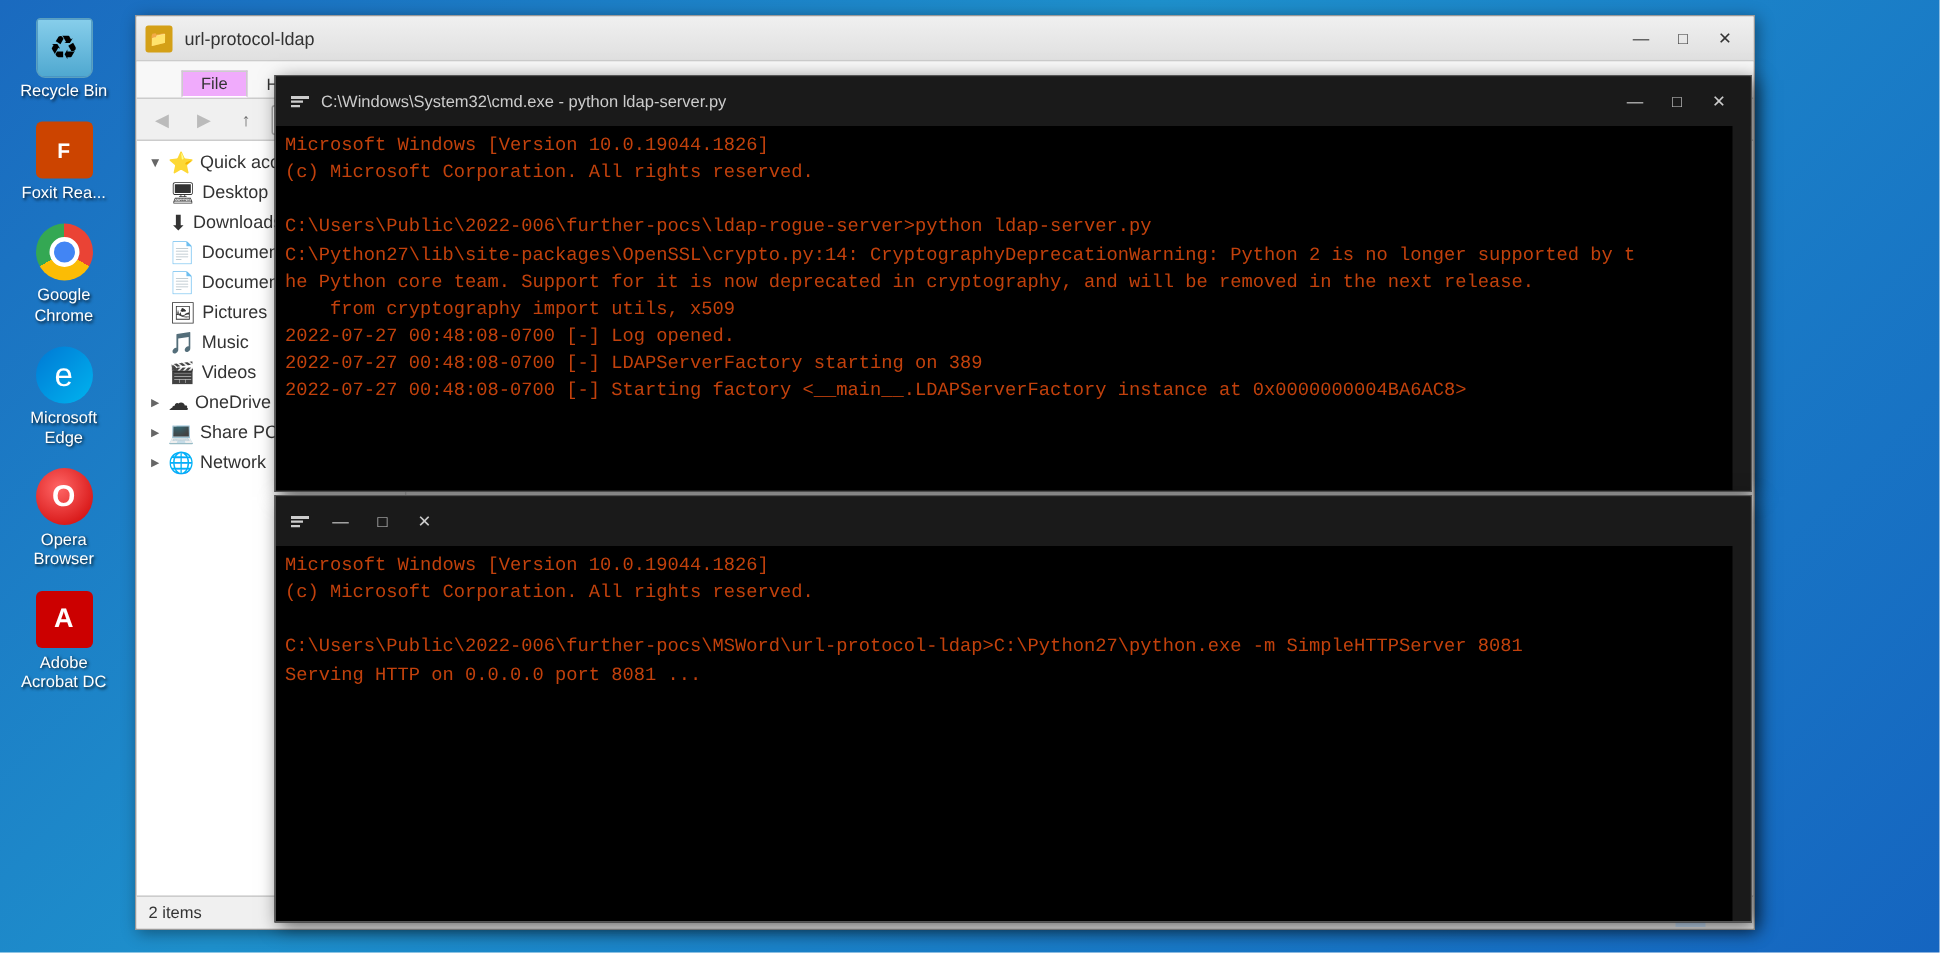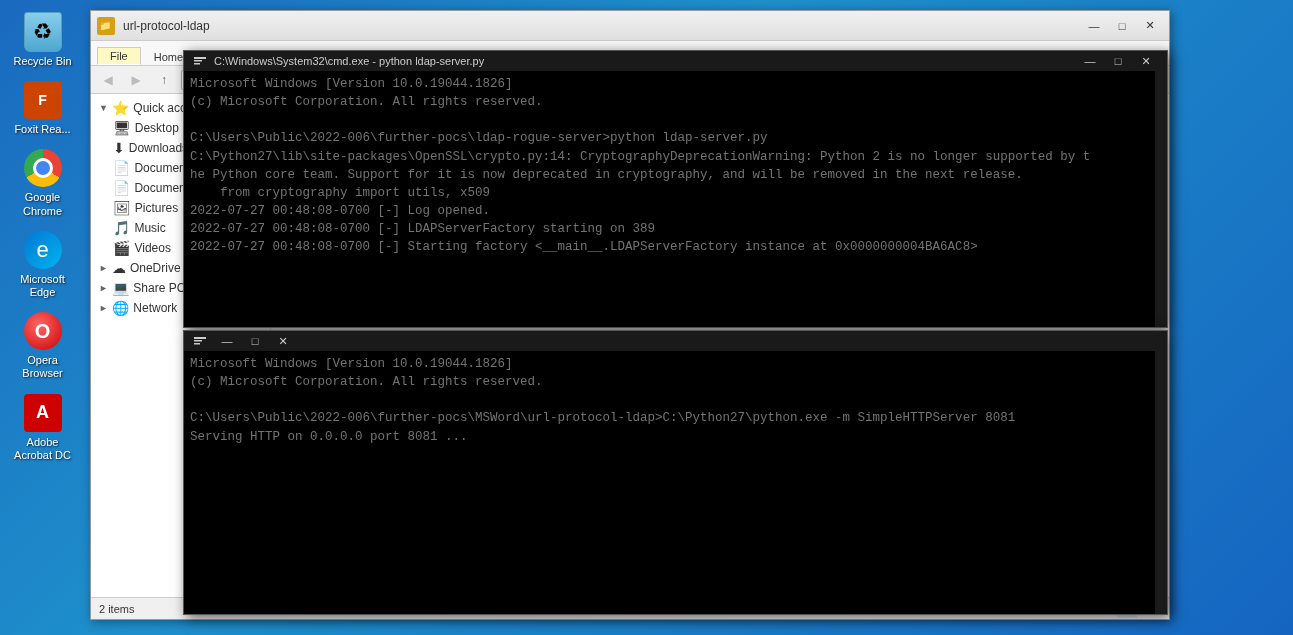--- a/index.html
+++ b/index.html
@@ -198,23 +198,24 @@
     .ribbon-tab {
       padding: 2px 12px;
       font-size: 11px;
       color: #333;
       cursor: pointer;
       border: 1px solid transparent;
       border-bottom: none;
       background: transparent;
     }
     .ribbon-tab.active {
-      background: #fef9c3;
+      background: #f0abfc;
       border-color: #ccc;
       border-bottom: 1px solid white;
+      margin-left: 24px;
     }
 
     
     .address-bar {
       height: 28px;
       background: #f0f0f0;
       border-bottom: 1px solid #ccc;
       display: flex;
       align-items: center;
       padding: 0 6px;
@@ -311,21 +312,21 @@
     
     .cmd-window {
       position: absolute;
       background: #000;
       border: 1px solid #555;
       box-shadow: 3px 3px 12px rgba(0,0,0,0.6);
       display: flex;
       flex-direction: column;
     }
     .cmd-titlebar {
-      height: 20px;
+      height: 33px;
       background: #1a1a1a;
       display: flex;
       align-items: center;
       padding: 0 8px;
       gap: 6px;
       flex-shrink: 0;
     }
     .cmd-title-icon {
       width: 16px; height: 16px;
       background: #1a1a1a;
@@ -347,21 +348,21 @@
       font-size: 11px;
       color: #ccc;
       cursor: pointer;
       border-radius: 2px;
     }
     .cmd-content {
       flex: 1;
       padding: 4px 6px;
       font-family: 'Consolas', 'Courier New', monospace;
       font-size: 12.5px;
-      color: #737373;
+      color: #c2410c;
       overflow: hidden;
       line-height: 1.45;
       white-space: pre;
       background: #000;
     }
     .cmd-scrollbar {
       width: 12px;
       background: #1a1a1a;
       flex-shrink: 0;
     }

